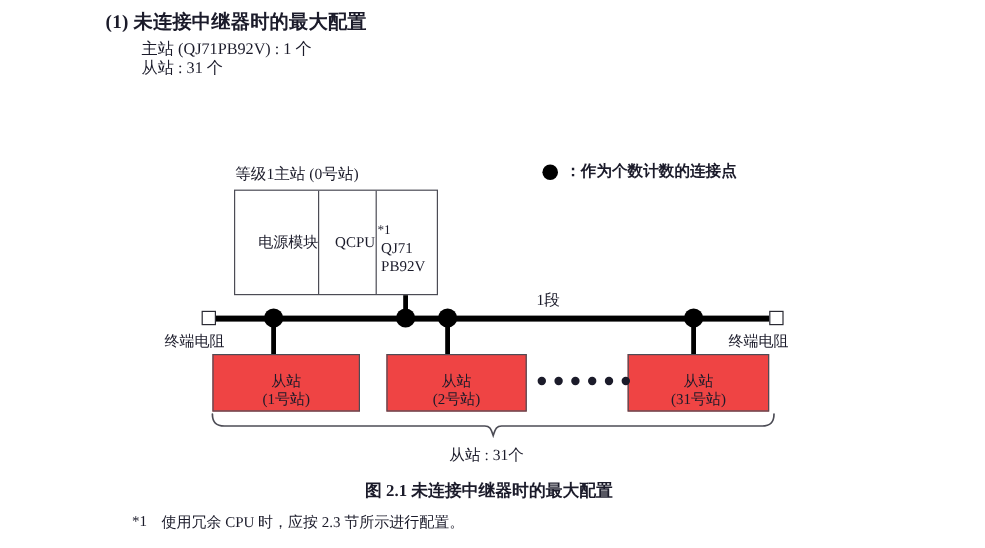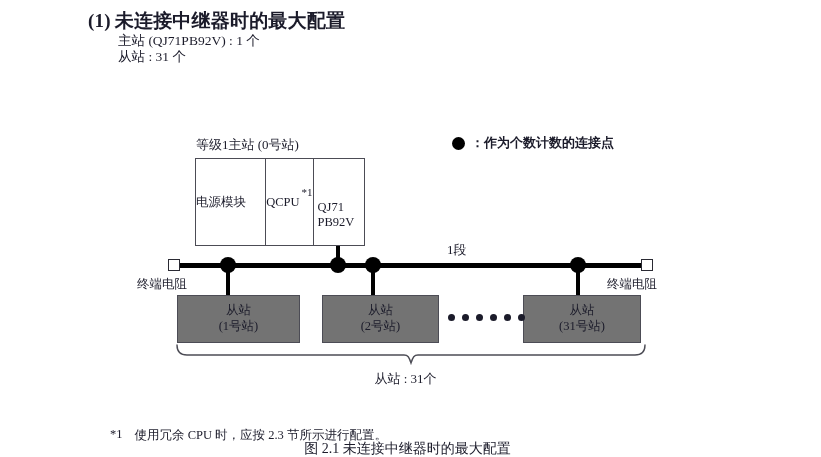--- a/index.html
+++ b/index.html
@@ -13,21 +13,21 @@
     position: relative;
     overflow: hidden;
     font-family: "Liberation Serif", "DejaVu Serif", serif;
     color: #1b1b2a;
   }
   .abs { position: absolute; }
 
   
   #heading-title {
     left: 88px; top: 8px;
-    font-size: 19px;
+    font-size: 16px;
     font-weight: bold;
     letter-spacing: 0.2px;
     white-space: nowrap;
   }
   #heading-title .num { margin-right: 4px; }
   #heading-line-1 {
     left: 118px; top: 32px;
     font-size: 13.5px;
     white-space: nowrap;
   }
@@ -68,21 +68,21 @@
     left: 195px; top: 158px;
     width: 170px; height: 88px;
     border: 1.4px solid #4c4c55;
     box-sizing: border-box;
     display: flex;
   }
   #master-module .cell {
     box-sizing: border-box;
     display: flex;
     align-items: center;
-    justify-content: flex-start;
+    justify-content: flex-end;
     position: relative;
     font-size: 12.5px;
     line-height: 1.15;
   }
   #master-module .cell.power   { width: 70px; }
   #master-module .cell.cpu     { width: 48px; border-left: 1.4px solid #4c4c55; }
   #master-module .cell.netcard { width: 52px; border-left: 1.4px solid #4c4c55; justify-content: flex-start; padding-left: 4px; }
   .cpu-wrap { position: relative; display: inline-block; }
   .cpu-note {
     position: absolute;
@@ -154,25 +154,25 @@
   #slave-drop-3 { left: 576px; }
 
   
   .slave-box {
     height: 48px;
     border: 1.4px solid #4c4c55;
     box-sizing: border-box;
     display: flex;
     flex-direction: column;
     align-items: center;
-    justify-content: center;
+    justify-content: flex-end;
     font-size: 12.5px;
     line-height: 1.25;
     top: 295px;
-    background: #737373;
+    background: #ef4444;
   }
   #slave-box-1 { left: 177px; width: 123px; }
   #slave-box-2 { left: 322px; width: 117px; }
   #slave-box-3 { left: 523px; width: 118px; }
 
   
   #ellipsis {
     left: 448px; top: 314px;
     display: flex;
     gap: 7px;
@@ -191,22 +191,21 @@
     text-align: center;
     font-size: 13px;
   }
   #brace-label span { margin-left: -10px; }
 
   
   #caption {
     left: 0; right: 0; top: 400px;
     text-align: center;
     font-size: 14px;
-    font-weight: normal;
-    margin-top: 40px;
+    font-weight: bold;
   }
   #caption span { margin-left: -6px; }
   #footnote {
     left: 110px; top: 427px;
     font-size: 12.5px;
     white-space: nowrap;
     display: flex;
     gap: 12px;
   }
 </style>

